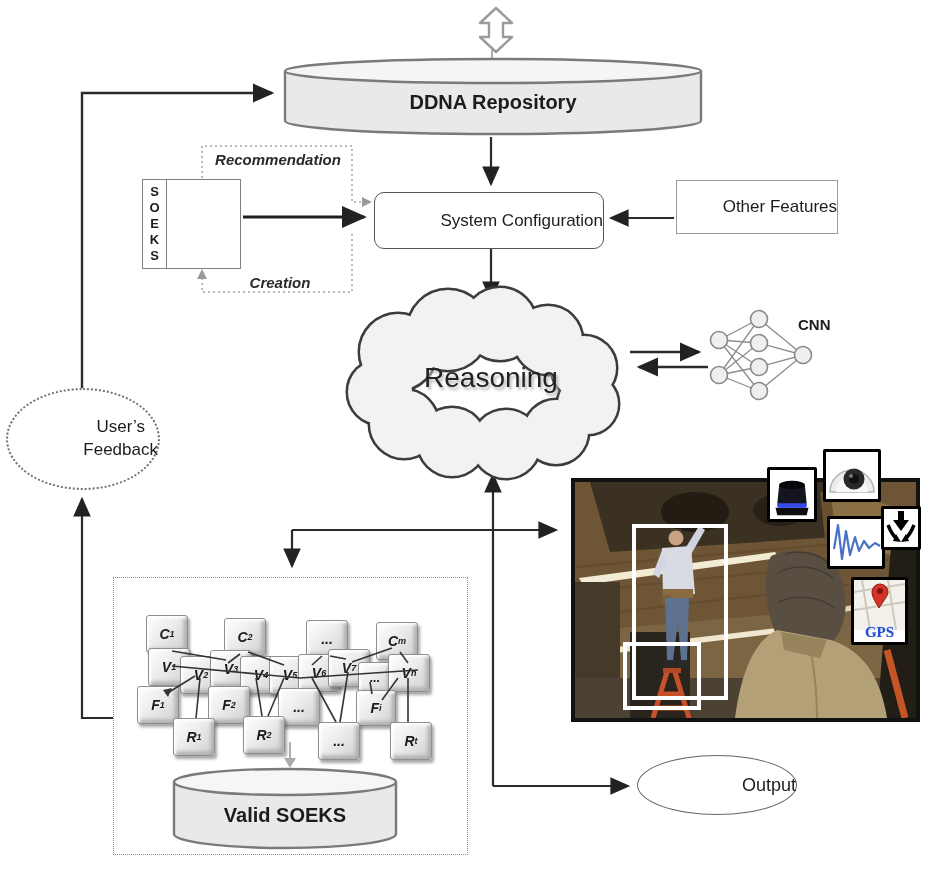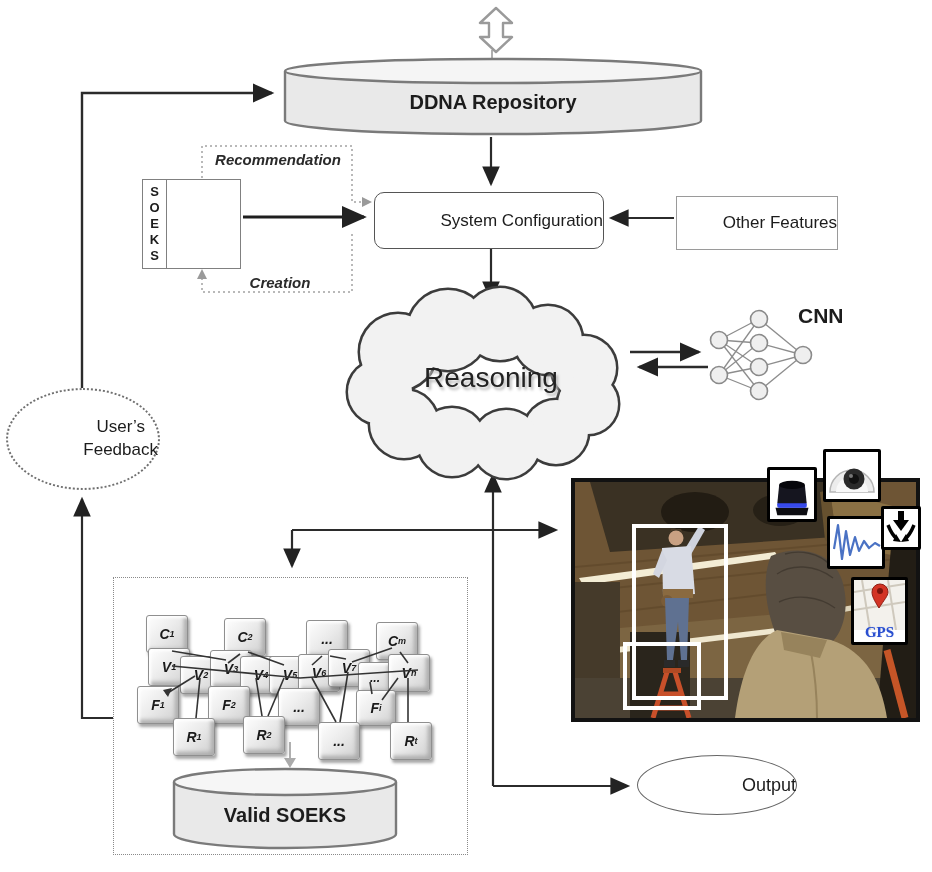--- a/index.html
+++ b/index.html
@@ -4,21 +4,21 @@
 <style>
   html,body{margin:0;padding:0;background:#fff;}
   #stage{position:relative;width:932px;height:872px;background:#fff;overflow:hidden;
          font-family:"Liberation Sans",sans-serif;color:#1c1c1c;}
   .abs{position:absolute;}
   svg{display:block;}
   
   .boxlabel{display:flex;align-items:center;justify-content:flex-end;text-align:center;}
   .sysconfig{left:374px;top:192px;width:228px;height:55px;border:1.6px solid #555;
              border-radius:10px;background:#fff;font-size:17px;z-index:5;}
-  .otherfeat{left:676px;top:196px;width:160px;height:52px;border:1.5px solid #9a9a9a;
+  .otherfeat{left:676px;top:180px;width:160px;height:52px;border:1.5px solid #9a9a9a;
              background:#fff;font-size:17px;z-index:5;}
   
   .ellipse{border-radius:50%;background:#fff;}
   .feedback{left:6px;top:388px;width:150px;height:98px;border:2px dotted #6f6f6f;
             font-size:17px;line-height:1.35;z-index:5;}
   .outputel{left:637px;top:755px;width:158px;height:58px;border:1.6px solid #666;
             font-size:18px;z-index:5;}
   
   .cyl{z-index:5;}
   .cyl .lbl{position:absolute;left:0;right:0;text-align:center;font-weight:bold;}
@@ -29,21 +29,21 @@
                   align-items:center;justify-content:center;font-weight:bold;font-size:13px;line-height:16px;}
   .soekstab .rcol{flex:1;display:flex;flex-direction:column;}
   .soekstab .rcol div{flex:1;display:flex;align-items:center;justify-content:center;
                       font-size:12.5px;border-bottom:1px solid #c3c3c3;}
   .soekstab .rcol div:last-child{border-bottom:none;}
   
   .flowlbl{font-style:italic;font-weight:600;font-size:15px;color:#2a2a2a;text-align:center;z-index:5;}
   
   .cloudlbl{left:376px;top:362px;width:230px;text-align:center;font-size:28px;color:#222;
             text-shadow:2px 3px 3px #b5b5b5;z-index:6;}
-  .cnnlbl{left:798px;top:304px;font-size:21px;font-weight:600;z-index:6;}
+  .cnnlbl{left:798px;top:316px;font-size:15px;font-weight:600;z-index:6;}
   
   .dotbox{left:113px;top:577px;width:355px;height:278px;border:1.6px dotted #8a8a8a;z-index:2;box-sizing:border-box;}
   
   .tile{width:42px;height:38px;box-sizing:border-box;border:1px solid #8f8f8f;border-radius:3px;
         background:linear-gradient(135deg,#ffffff 0%,#ececec 45%,#cfcfcf 100%);
         box-shadow:inset 2px 2px 3px #ffffff,inset -3px -3px 4px #ababab,2px 3px 3px rgba(60,60,60,.45);
         display:flex;align-items:center;justify-content:center;z-index:6;
         font-weight:bold;font-style:italic;font-size:14px;color:#1a1a1a;}
   .tile sub{font-size:9px;font-weight:bold;}
   .tile.sm{width:34px;height:32px;font-size:12px;}

